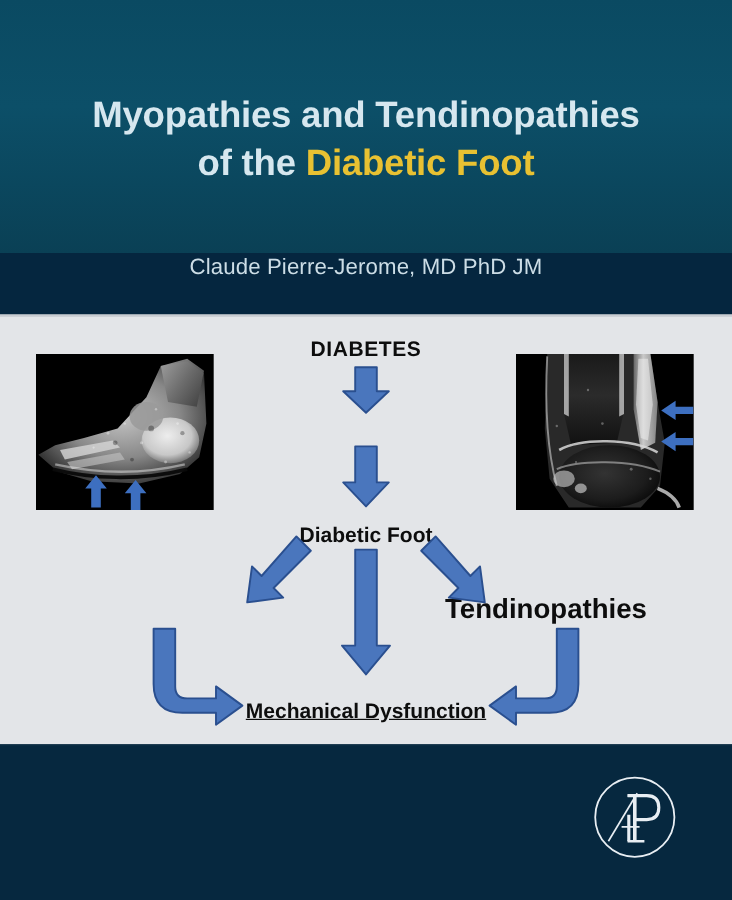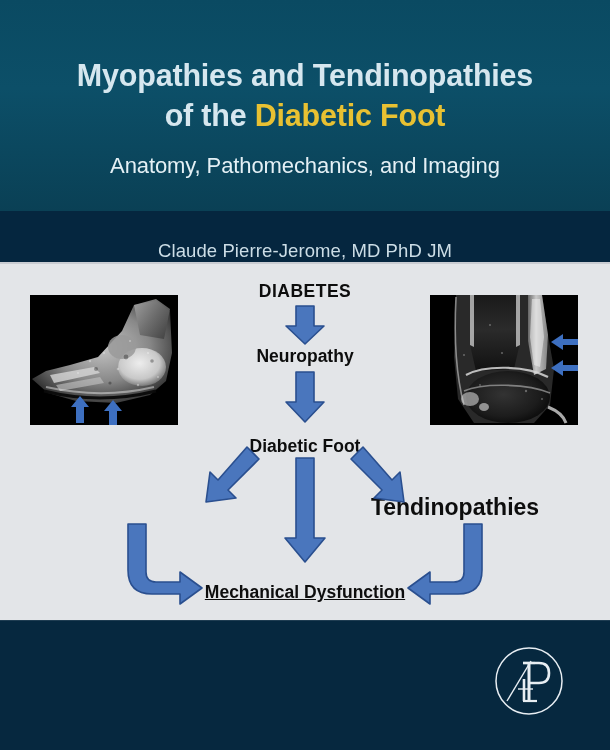--- a/index.html
+++ b/index.html
@@ -59,21 +59,21 @@
     letter-spacing: -0.1px;
   }
 
   
   .band-author {
     position: absolute;
     left: 0; top: 211px;
     width: 610px; height: 51px;
     background: #05263f;
     display: flex;
-    align-items: flex-end;
+    align-items: flex-start;
     justify-content: center;
   }
   .author-name {
     font-size: 18.5px;
     color: #ccdde6;
     letter-spacing: 0.1px;
   }
 
   
   .panel {
@@ -143,21 +143,20 @@
 <body>
 
 <div id="cover">
 
   <div class="band-title">
     <div class="title-wrap">
       <div class="main-title">
         <span>Myopathies and Tendinopathies</span><br>
         <span>of the </span><span class="title-accent">Diabetic Foot</span>
       </div>
-      <div class="subtitle">Anatomy, Pathomechanics, and Imaging</div>
     </div>
   </div>
 
   <div class="band-author">
     <div class="author-name">Claude Pierre-Jerome, MD PhD JM</div>
   </div>
 
   <div class="panel">
     <div class="panel-edge"></div>
   </div>
@@ -278,21 +277,20 @@
       <g fill="#3d6fc0">
         <path d="M148,44 L133,44 L133,39 L121,47 L133,55 L133,50 L148,50 Z"></path>
       </g>
       <g fill="#3d6fc0">
         <path d="M148,70 L133,70 L133,65 L121,73 L133,81 L133,76 L148,76 Z"></path>
       </g>
     </svg>
   </div>
 
   <div class="node n-diabetes">DIABETES</div>
-  <div class="node n-neuropathy">Neuropathy</div>
   <div class="node n-dfoot">Diabetic Foot</div>
   <div class="node n-tendino">Tendinopathies</div>
   <div class="node n-mech">Mechanical Dysfunction</div>
 
   <svg class="arrows" width="610" height="358" viewBox="0 0 610 358">
     <g fill="#4a76bd" stroke="#2a4f8f" stroke-width="1.6" stroke-linejoin="round">
 
       <path d="M296,44 L314,44 L314,64 L324,64 L305,82 L286,64 L296,64 Z"></path>
 
       <path d="M296,110 L314,110 L314,140 L324,140 L305,160 L286,140 L296,140 Z"></path>

